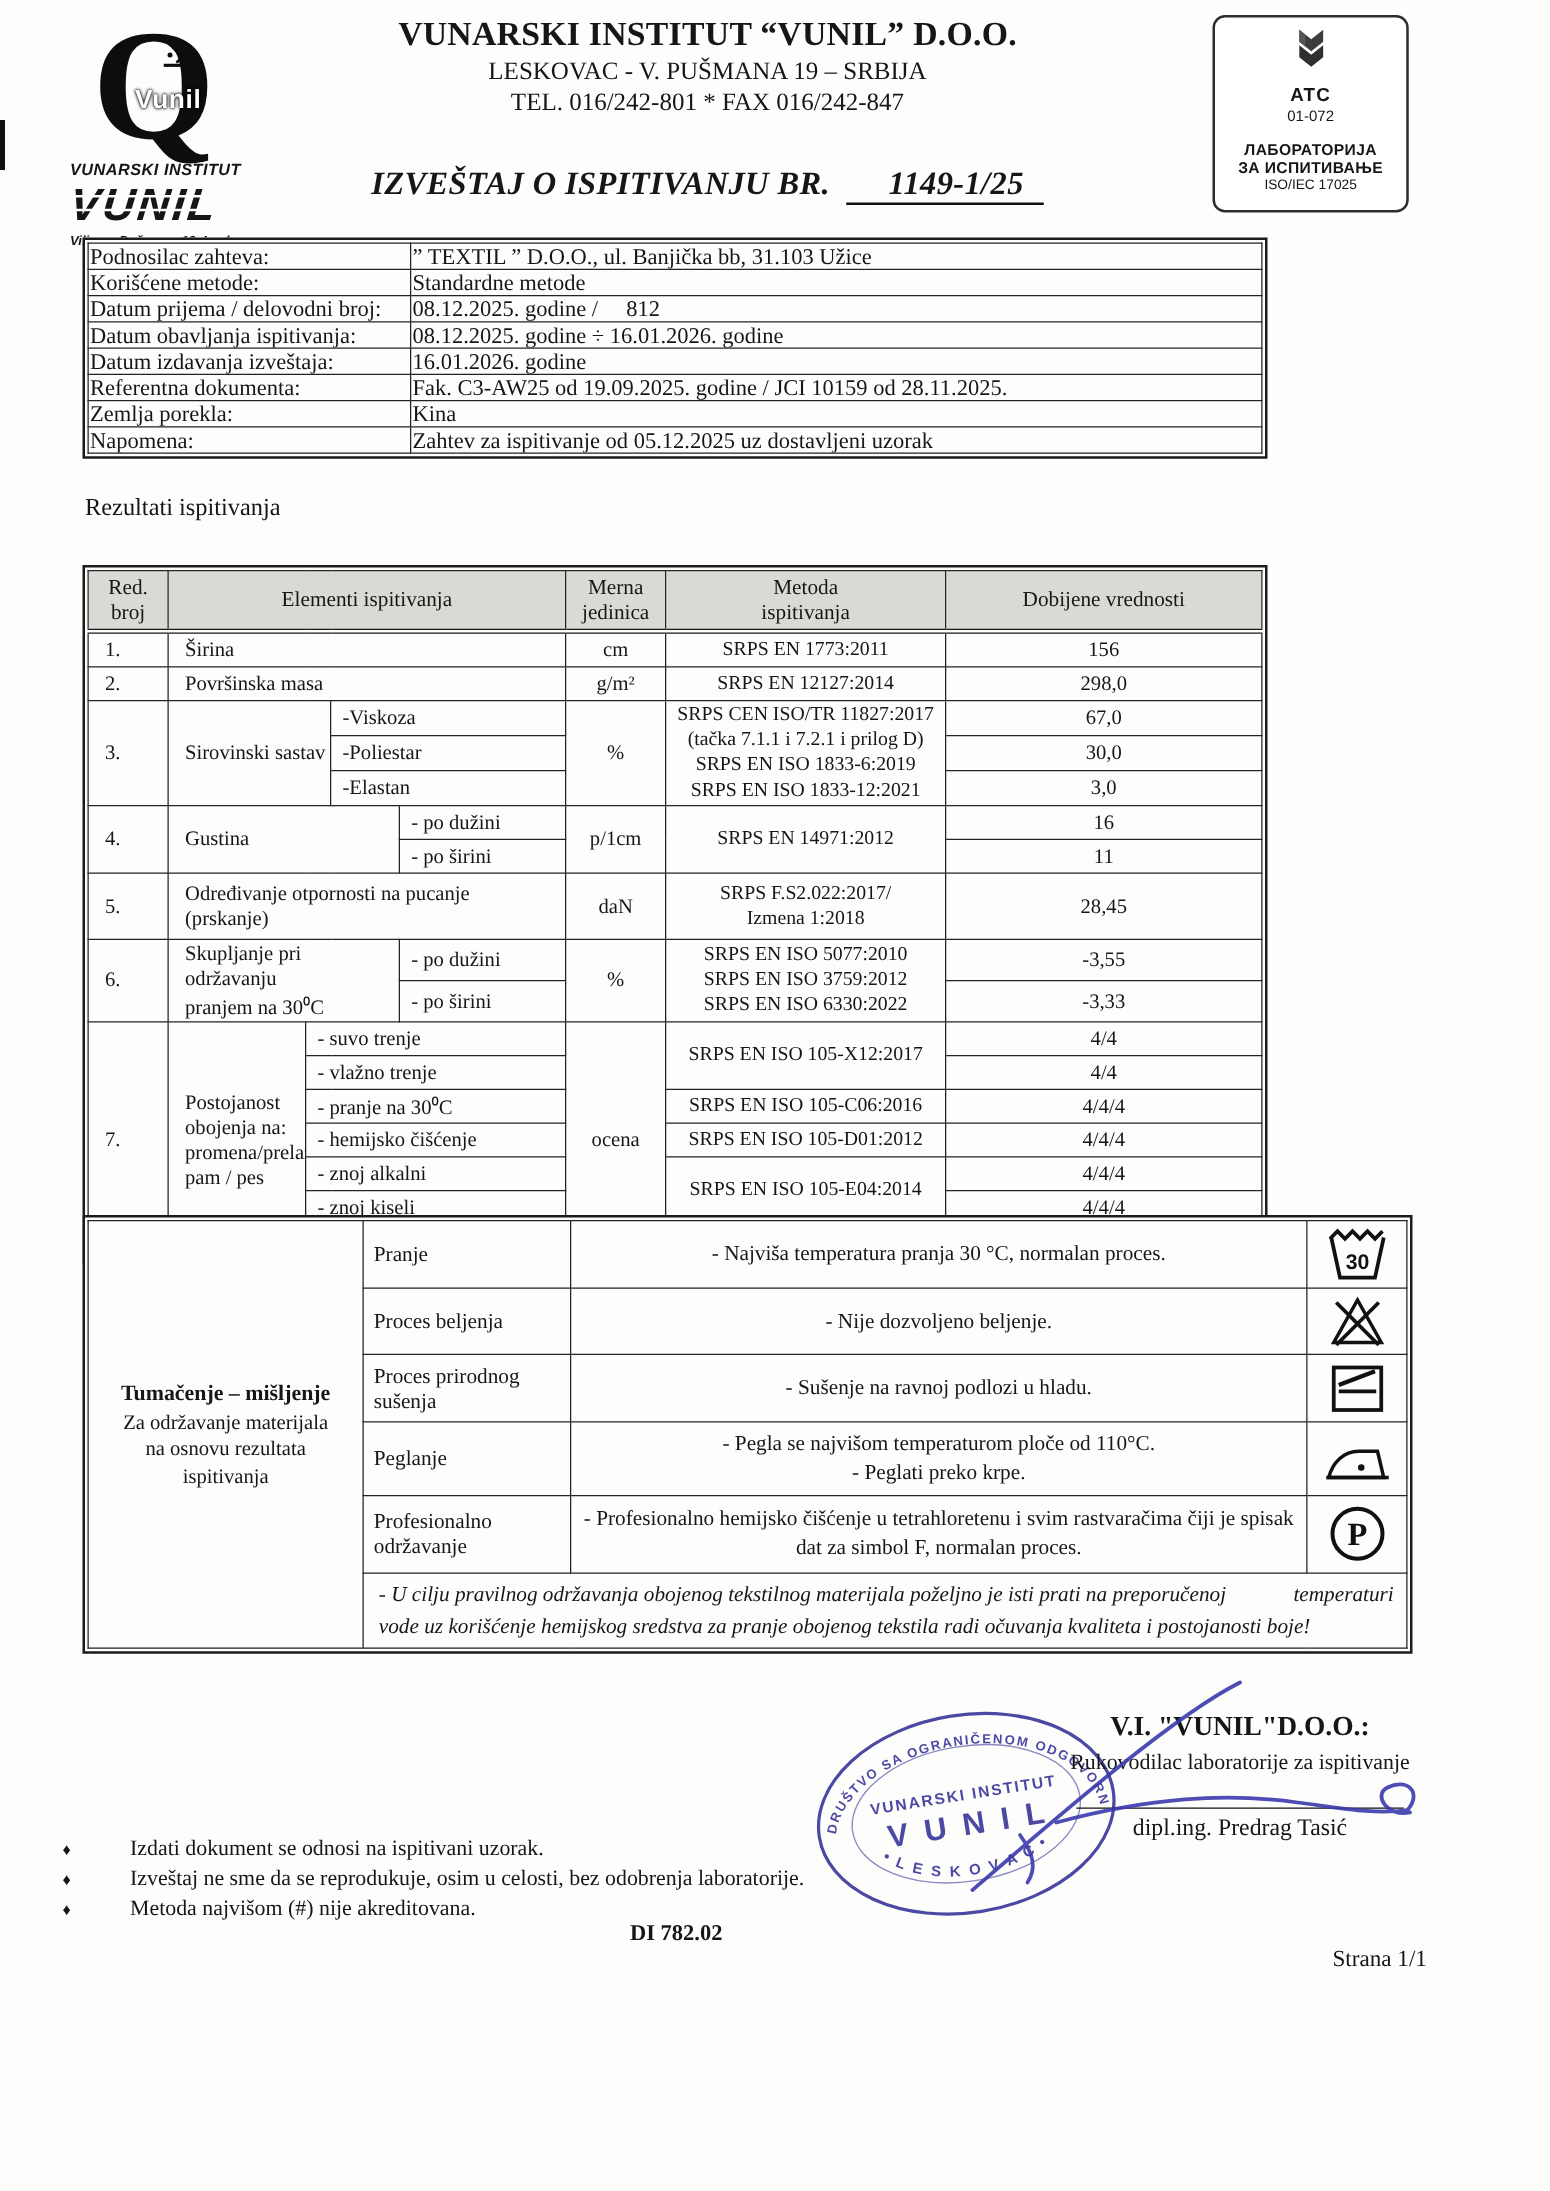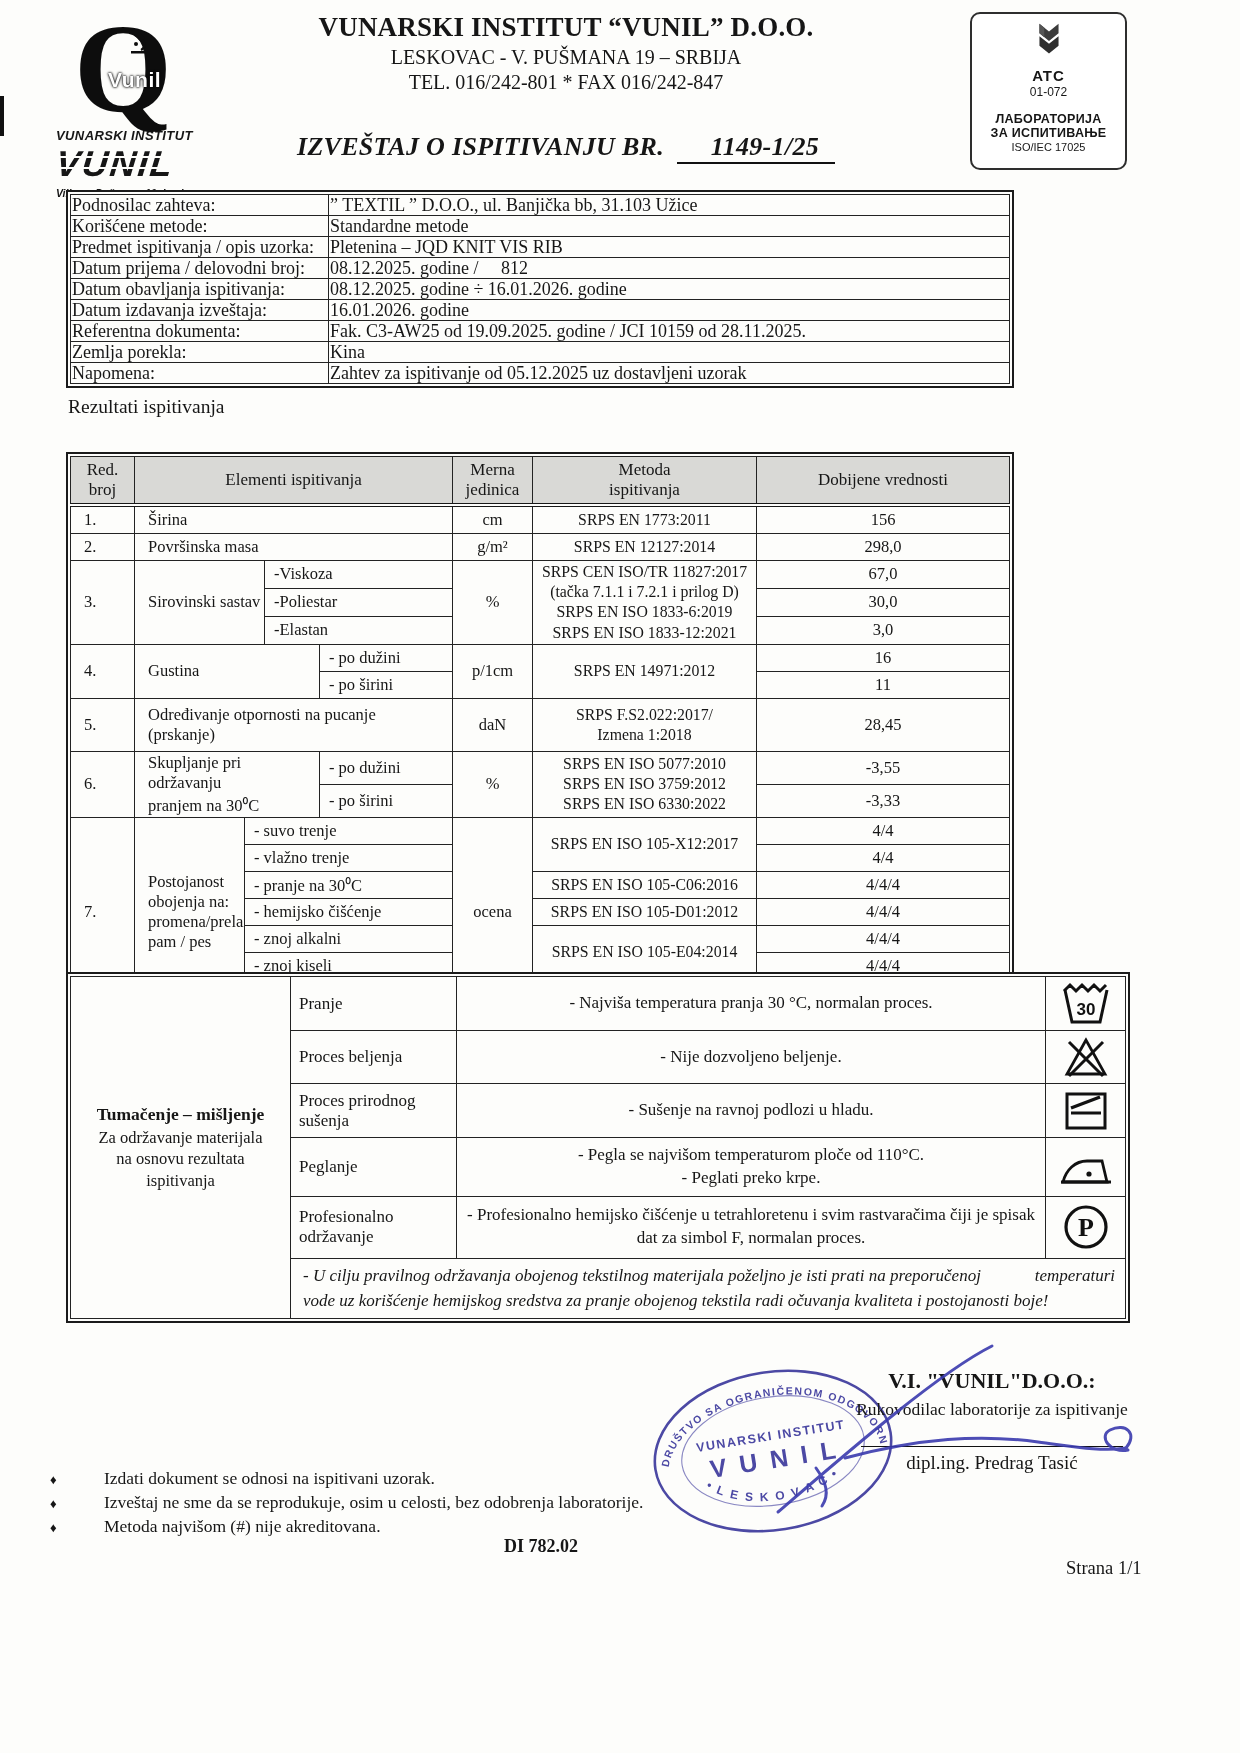--- a/index.html
+++ b/index.html
@@ -146,24 +146,20 @@
           <col>
         </colgroup>
       <tbody>
         <tr>
             <td class="lbl">Podnosilac zahteva:</td>
             <td>” TEXTIL ” D.O.O., ul. Banjička bb, 31.103 Užice</td>
           </tr>
         <tr>
             <td class="lbl">Korišćene metode:</td>
             <td>Standardne metode</td>
-          </tr>
-        <tr>
-            <td class="lbl">Predmet ispitivanja / opis uzorka:</td>
-            <td>Pletenina – JQD KNIT VIS RIB</td>
           </tr>
         <tr>
             <td class="lbl">Datum prijema / delovodni broj:</td>
             <td>08.12.2025.  godine    /  &nbsp;&nbsp;&nbsp;&nbsp;812</td>
           </tr>
         <tr>
             <td class="lbl">Datum obavljanja ispitivanja:</td>
             <td>08.12.2025.  godine ÷ 16.01.2026.  godine</td>
           </tr>
         <tr>

